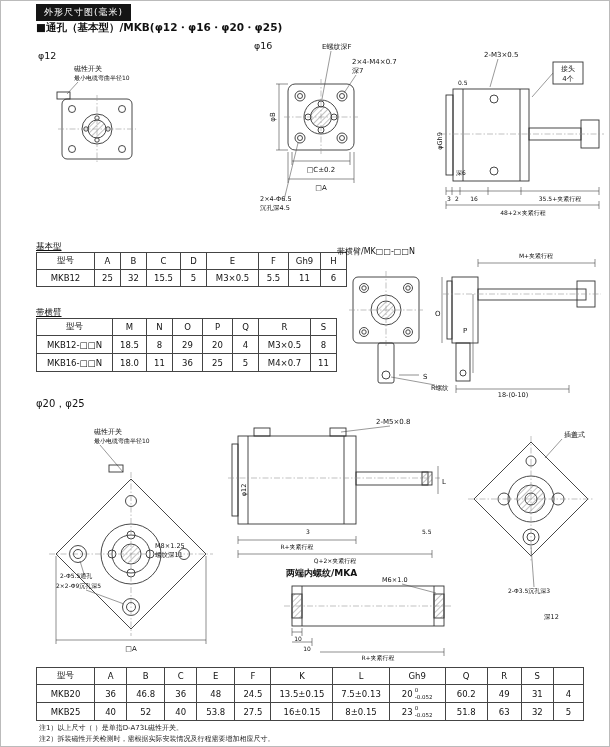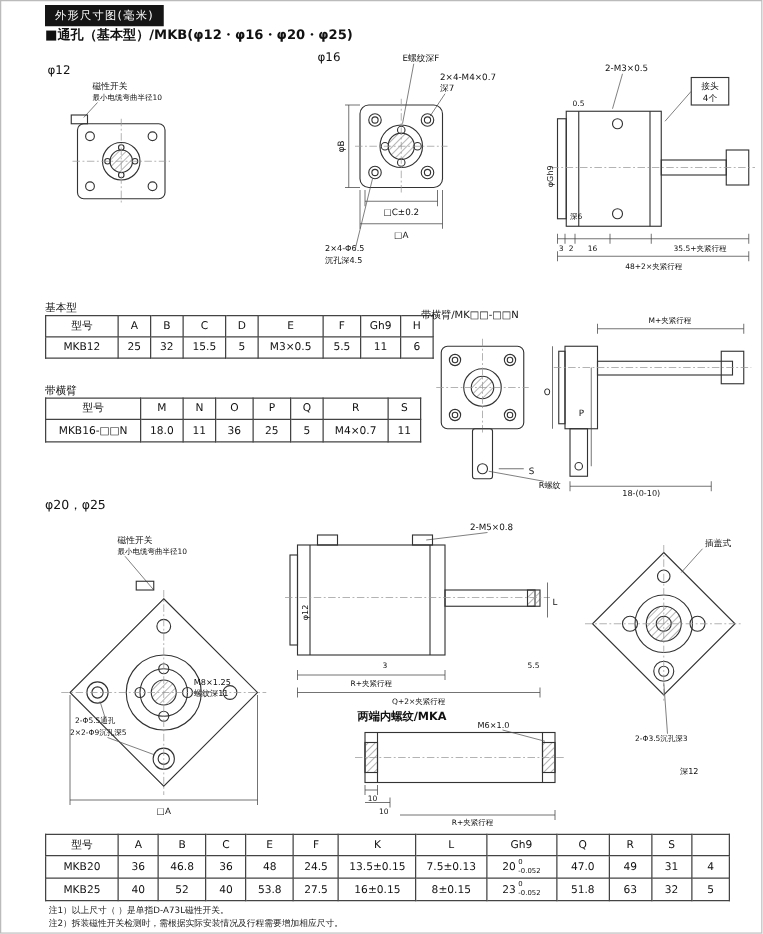--- a/index.html
+++ b/index.html
@@ -2,21 +2,21 @@
 <html><head>
 <meta charset="utf-8">
 <style>
   html,body{margin:0;padding:0;background:#e8e8e8;}
   .page{position:relative;width:610px;height:747px;background:#fff;margin:0 auto;
         font-family:"DejaVu Sans","Liberation Sans",sans-serif;color:#111;
         box-sizing:border-box;border:1px solid #bbb;overflow:hidden;}
   .abs{position:absolute;}
   .tag{background:#151515;color:#fff;font-size:9px;padding:2px 8px;letter-spacing:1px;}
   .title{font-size:10.5px;font-weight:bold;}
-  .cap{font-size:8.5px;}
+  .cap{font-size:8.5px;text-decoration:underline;}
   .seclabel{font-size:10px;}
   table{border-collapse:collapse;table-layout:fixed;}
   td,th{border:1px solid #444;font-size:8.5px;font-weight:normal;text-align:center;
         padding:1px 1px;height:14px;overflow:hidden;white-space:nowrap;}
   .notes div{font-size:7px;line-height:1.5;color:#222;}
   svg text{font-family:"DejaVu Sans","Liberation Sans",sans-serif;fill:#111;stroke:none;}
   .f6{font-size:6px}.f65{font-size:6.5px}.f7{font-size:7px}.f8{font-size:8px}
   .f9{font-size:9px}.f95{font-size:9.5px}
   .am{text-anchor:middle}.bold{font-weight:bold}
   .cl{stroke:#999;stroke-width:.6;stroke-dasharray:6 2 1.5 2;}
@@ -194,20 +194,30 @@
     <tbody>
         <tr>
       <td>型号</td>
           <td>M</td>
           <td>N</td>
           <td>O</td>
           <td>P</td>
           <td>Q</td>
           <td>R</td>
           <td>S</td>
+    </tr>
+    <tr style="height:18px">
+      <td>MKB12-□□N</td>
+          <td>18.5</td>
+          <td>8</td>
+          <td>29</td>
+          <td>20</td>
+          <td>4</td>
+          <td>M3×0.5</td>
+          <td>8</td>
     </tr>
     <tr style="height:18px">
       <td>MKB16-□□N</td>
           <td>18.0</td>
           <td>11</td>
           <td>36</td>
           <td>25</td>
           <td>5</td>
           <td>M4×0.7</td>
           <td>11</td>
@@ -416,21 +426,21 @@
           <td>24.5</td>
           <td>13.5±0.15</td>
           <td>7.5±0.13</td>
       <td><span class="tolwrap">
               <span>20</span>
               <span class="tolstack">
                 <i>0</i>
                 <i>-0.052</i>
               </span>
             </span></td>
-      <td>47.0</td>
+      <td>60.2</td>
           <td>49</td>
           <td>31</td>
           <td>4</td>
     </tr>
     <tr style="height:18px">
       <td>MKB25</td>
           <td>40</td>
           <td>52</td>
           <td>40</td>
           <td>53.8</td>

